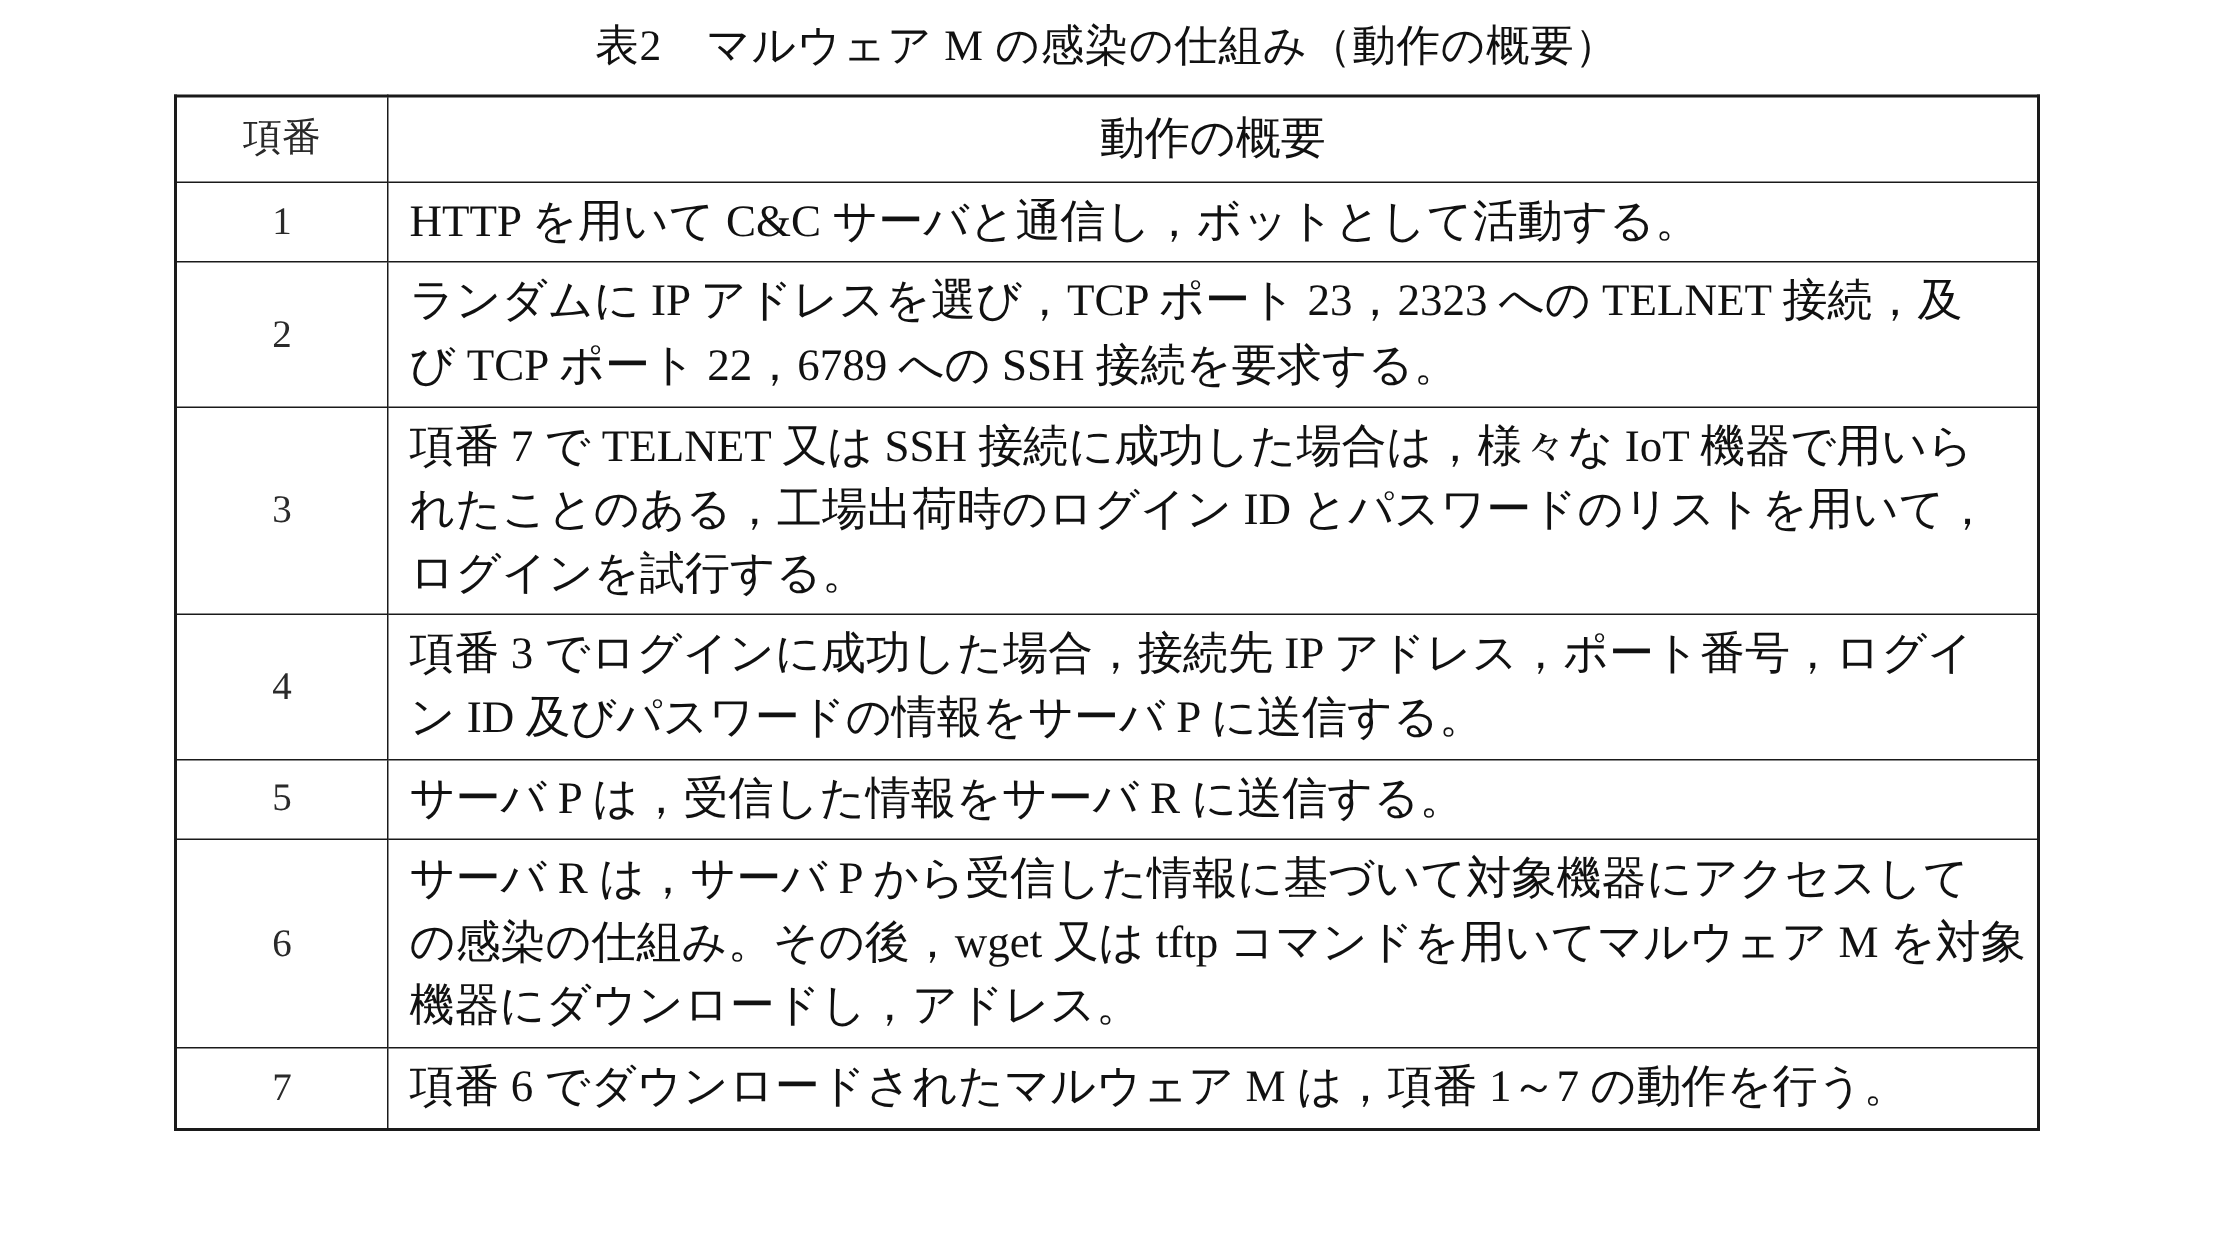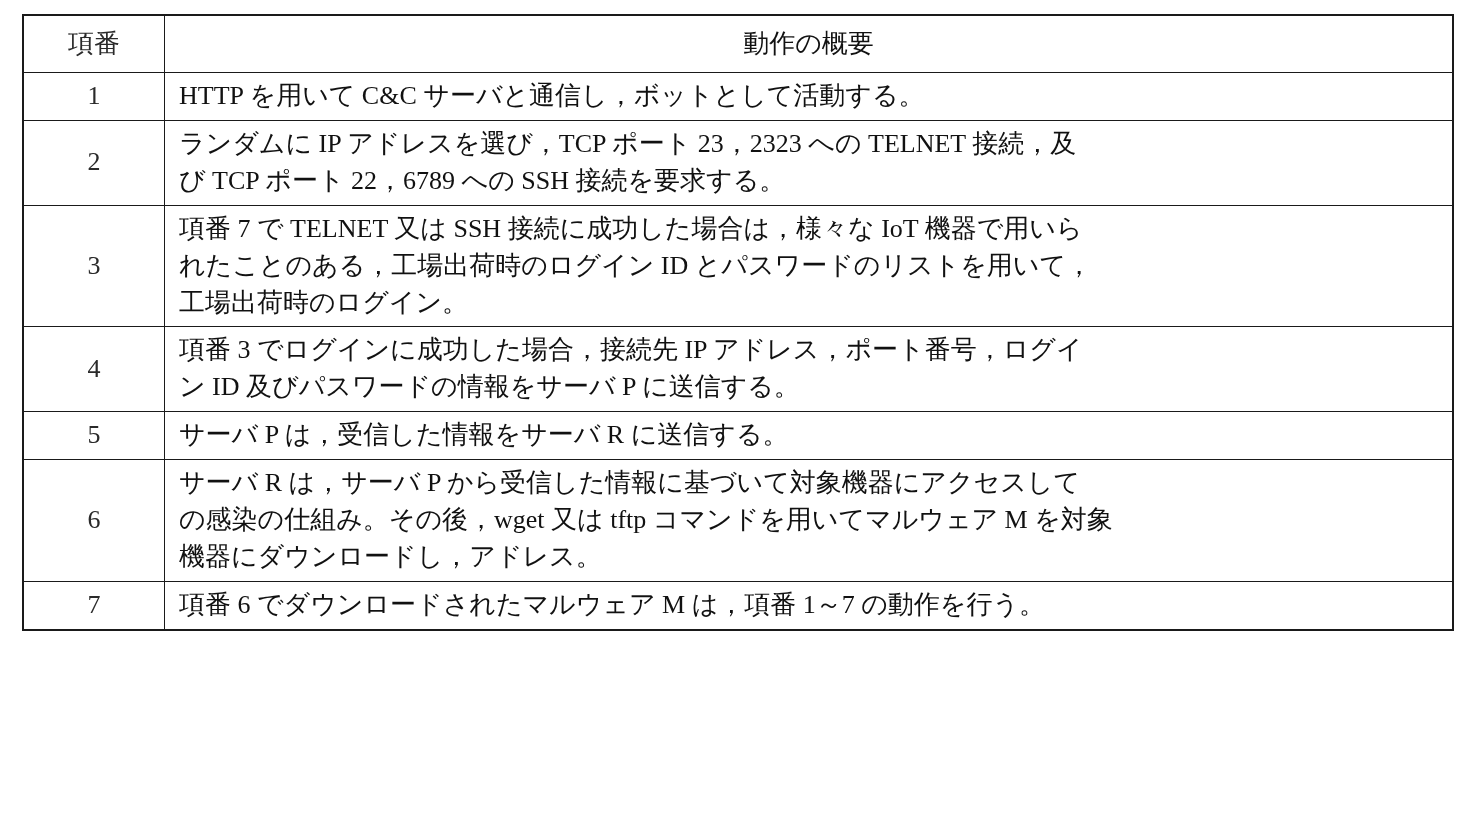--- a/index.html
+++ b/index.html
@@ -23,33 +23,33 @@
   }
   .table-caption {
     text-align: center;
     font-size: 29px;
     letter-spacing: 0.5px;
     margin: 0 0 14px 0;
     line-height: 1.2;
     font-family: "Liberation Serif", "DejaVu Serif", serif;
   }
   table.malware-table {
-    width: 1432px;
+    width: 1244px;
     border-collapse: collapse;
     table-layout: fixed;
     margin: 0 auto;
     border: 2px solid #1a1a1a;
   }
   table.malware-table td,
   table.malware-table th {
     border: 1px solid #1a1a1a;
     vertical-align: middle;
     padding: 5px 8px;
     font-weight: normal;
-    font-size: 26px;
+    font-size: 30px;
     line-height: 1.42;
   }
   table.malware-table th.col-no,
   table.malware-table td.col-no {
     width: 124px;
     text-align: center;
     font-size: 26px;
     color: #2a2a2a;
   }
   table.malware-table th.col-desc {
@@ -66,20 +66,21 @@
   .desc-line {
     display: block;
     white-space: nowrap;
   }
 </style>
 </head>
 <body>
 
 <div class="page">
 
+  <div class="table-caption">表2　マルウェア M の感染の仕組み（動作の概要）</div>
 
   <table class="malware-table">
     <thead>
       <tr>
         <th class="col-no row-h">項番</th>
         <th class="col-desc row-h">動作の概要</th>
       </tr>
     </thead>
     <tbody>
 
@@ -96,21 +97,21 @@
           <span class="desc-line">ランダムに IP アドレスを選び，TCP ポート 23，2323 への TELNET 接続，及</span>
           <span class="desc-line">び TCP ポート 22，6789 への SSH 接続を要求する。</span>
         </td>
       </tr>
 
       <tr>
         <td class="col-no">3</td>
         <td class="col-desc">
           <span class="desc-line">項番 7 で TELNET 又は SSH 接続に成功した場合は，様々な IoT 機器で用いら</span>
           <span class="desc-line">れたことのある，工場出荷時のログイン ID とパスワードのリストを用いて，</span>
-          <span class="desc-line">工場出荷時のログイン。</span>
+          <span class="desc-line">ログインを試行する。</span>
         </td>
       </tr>
 
       <tr>
         <td class="col-no">4</td>
         <td class="col-desc">
           <span class="desc-line">項番 3 でログインに成功した場合，接続先 IP アドレス，ポート番号，ログイ</span>
           <span class="desc-line">ン ID 及びパスワードの情報をサーバ P に送信する。</span>
         </td>
       </tr>

